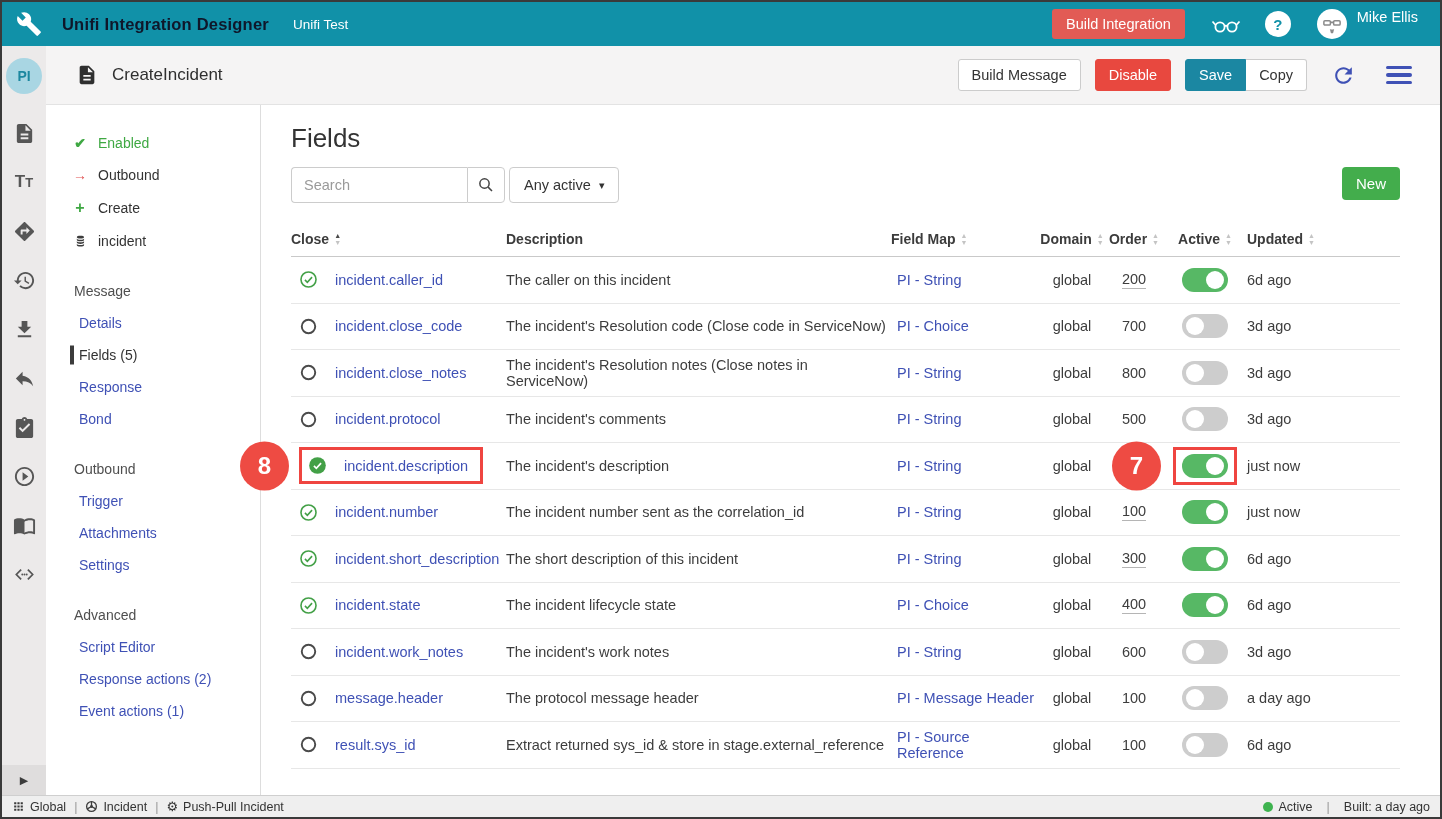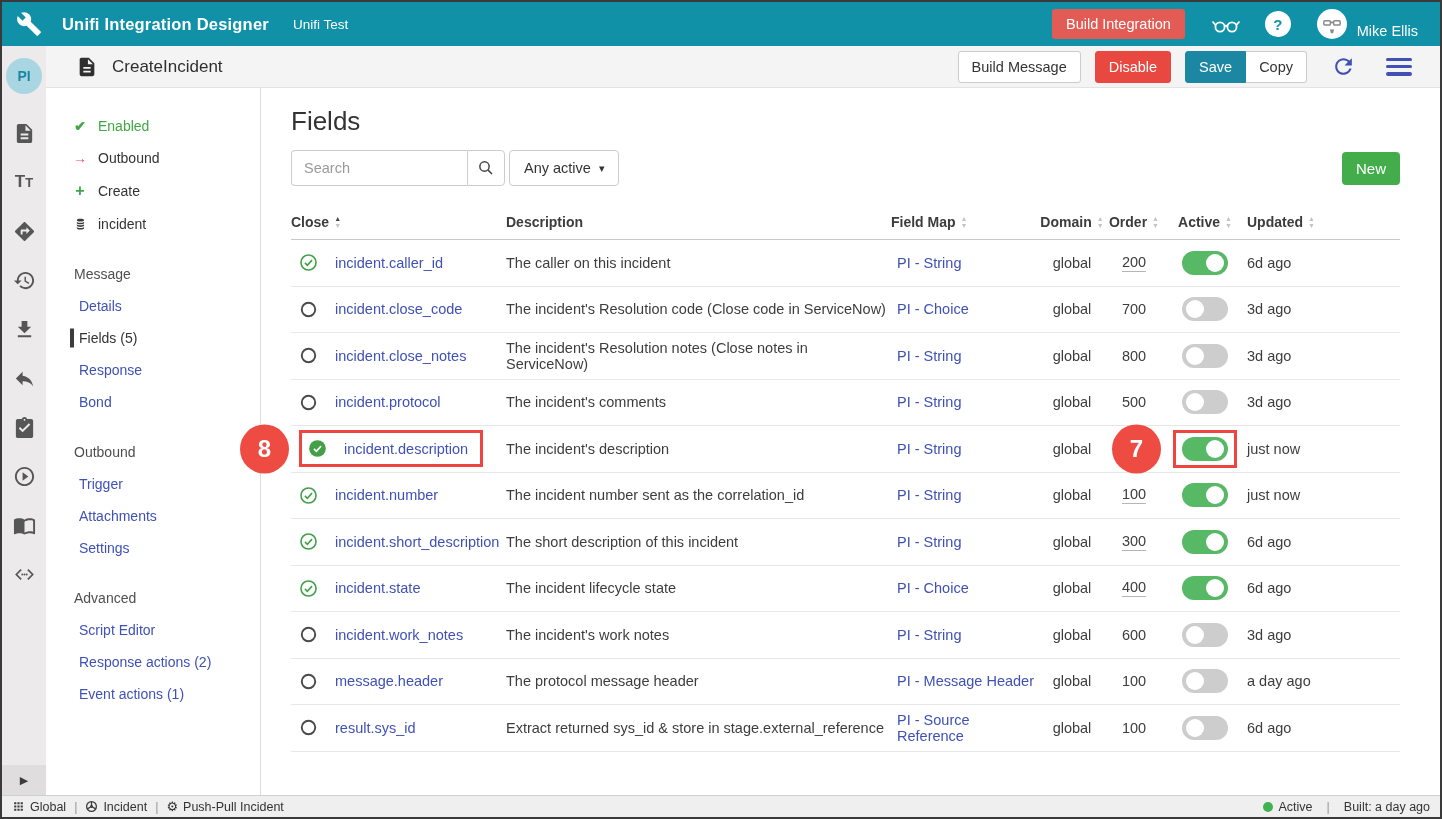--- a/index.html
+++ b/index.html
@@ -3,46 +3,46 @@
 <meta charset="utf-8">
 <style>
   * { margin:0; padding:0; box-sizing:border-box; }
   html,body { width:1442px; height:819px; }
   body { font-family:"Liberation Sans", sans-serif; background:#fff; color:#333; }
   .screen { width:1442px; height:819px; border:2px solid #3a3a3a; display:flex; flex-direction:column; overflow:hidden; background:#fff; }
 
   
   .topbar { height:44px; background:var(--header-teal,#1191a8); display:flex; align-items:center; padding:0 22px 0 14px; flex:0 0 auto; }
   .topbar .wrench { width:26px; height:26px; margin-right:20px; }
-  .app-title { color:#ffffff; font-size:16.5px; font-weight:bold; letter-spacing:.2px; }
+  .app-title { color:#0f172a; font-size:16.5px; font-weight:bold; letter-spacing:.2px; }
   .app-env { color:#fff; font-size:13.5px; margin-left:24px; }
   .topbar .spacer { flex:1; }
   .btn-build-integration { background:var(--accent-red,#e25b55); color:#fff; border:none; border-radius:3px; font-size:14.5px; font-family:inherit; padding:7px 14px; margin-right:26px; cursor:pointer; }
   .glasses { width:30px; height:26px; margin-right:24px; }
   .help-circle { width:26px; height:26px; border-radius:50%; background:#fff; color:var(--header-teal,#1191a8); font-size:15px; font-weight:bold; display:flex; align-items:center; justify-content:center; margin-right:26px; cursor:pointer; }
-  .user { display:flex; align-items:flex-end; gap:10px; cursor:pointer; }
+  .user { display:flex; align-items:flex-start; gap:10px; cursor:pointer; }
   .user-avatar { width:30px; height:30px; border-radius:50%; background:#fff; display:flex; align-items:center; justify-content:center; overflow:hidden; }
   .user-name { color:#fff; font-size:14.5px; }
 
   
   .under { flex:1; display:flex; min-height:0; }
   .rail { width:44px; background:#eceaea; display:flex; flex-direction:column; align-items:center; flex:0 0 auto; }
   .rail-avatar { width:36px; height:36px; border-radius:50%; background:#a9d6e3; color:#1d87a0; font-weight:bold; font-size:14px; display:flex; align-items:center; justify-content:center; margin-top:12px; margin-bottom:26px; cursor:pointer; }
   .rail-icons { display:flex; flex-direction:column; align-items:center; gap:23px; }
   .rail-btn { width:26px; height:26px; display:flex; align-items:center; justify-content:center; cursor:pointer; color:#565656; }
   .rail-btn svg { width:23px; height:23px; fill:#565656; }
   .rail-tt { font-weight:bold; color:#565656; font-size:17px; letter-spacing:0; }
   .rail-tt .small { font-size:13px; }
   .rail-spacer { flex:1; }
   .rail-expand { width:52px; height:30px; background:#dfdddd; display:flex; align-items:center; justify-content:center; cursor:pointer; font-size:11px; color:#3c3c3c; }
 
   .right-col { flex:1; display:flex; flex-direction:column; min-width:0; }
 
   
-  .toolbar { height:42px; background:#f5f4f4; display:flex; align-items:center; padding:0 28px 0 30px; border-bottom:1px solid #e3e3e3; flex:0 0 auto; }
+  .toolbar { height:59px; background:#f5f4f4; display:flex; align-items:center; padding:0 28px 0 30px; border-bottom:1px solid #e3e3e3; flex:0 0 auto; }
   .doc-icon { width:22px; height:22px; margin-right:14px; }
   .doc-title { font-size:17px; color:#2f2f2f; }
   .toolbar .spacer { flex:1; }
   .btn { font-family:inherit; font-size:14.5px; border-radius:3px; padding:7px 13px; cursor:pointer; border:1px solid #ccc; background:#fff; color:#333; }
   .btn-disable { background:#e8483f; border-color:#e8483f; color:#fff; margin-left:14px; }
   .btn-group { display:inline-flex; margin-left:14px; }
   .btn-save { background:var(--save-teal,#1b87a2); border:1px solid var(--save-teal,#1b87a2); color:#fff; border-radius:3px 0 0 3px; }
   .btn-copy { border-radius:0 3px 3px 0; border-left:none; }
   .icon-refresh { width:25px; height:25px; margin-left:24px; cursor:pointer; }
   .icon-refresh svg { fill:#3f51b5; width:100%; height:100%; }
@@ -56,21 +56,21 @@
   .nav-top-item.green { color:#3fa843; }
   .nav-top-item .nicon { width:16px; display:inline-flex; justify-content:center; }
   .nav-group { margin-top:18px; }
   .nav-header { color:#4f4f4f; padding:8px 0 8px 28px; }
   .nav-link { color:#3f51b5; padding:8px 0 8px 33px; cursor:pointer; position:relative; }
   .nav-link.active { color:#333; cursor:default; }
   .nav-link.active::before { content:""; position:absolute; left:24px; top:50%; transform:translateY(-50%); width:4px; height:19px; background:#3c3c3c; }
 
   .main { flex:1; padding:18px 40px 0 30px; min-width:0; }
   .page-title { font-size:26px; color:#333; font-weight:400; }
-  .filter-row { display:flex; align-items:center; margin-top:13px; }
+  .filter-row { display:flex; align-items:flex-start; margin-top:13px; }
   .search-input { width:176px; height:36px; border:1px solid #ccc; border-right:none; border-radius:4px 0 0 4px; padding:0 12px; font-size:14.5px; font-family:inherit; color:#333; outline:none; }
   .search-input::placeholder { color:#9a9a9a; }
   .search-btn { width:38px; height:36px; border:1px solid #ccc; border-radius:0 4px 4px 0; background:#fff; display:flex; align-items:center; justify-content:center; cursor:pointer; }
   .dropdown { height:36px; border:1px solid #ccc; border-radius:4px; background:#fff; margin-left:4px; padding:8px 14px; font-size:14.5px; color:#333; display:flex; align-items:center; gap:8px; cursor:pointer; font-family:inherit; }
   .caret { font-size:11px; color:#333; }
   .btn-new { margin-left:auto; background:var(--new-green,#43ad4c); border:none; color:#fff; font-size:15px; border-radius:4px; padding:8px 14px; cursor:pointer; font-family:inherit; }
 
   
   .table { margin-top:18px; }
   .t-grid { display:grid; grid-template-columns:215px 385px 148px 66px 58px 84px 1fr; align-items:center; }

